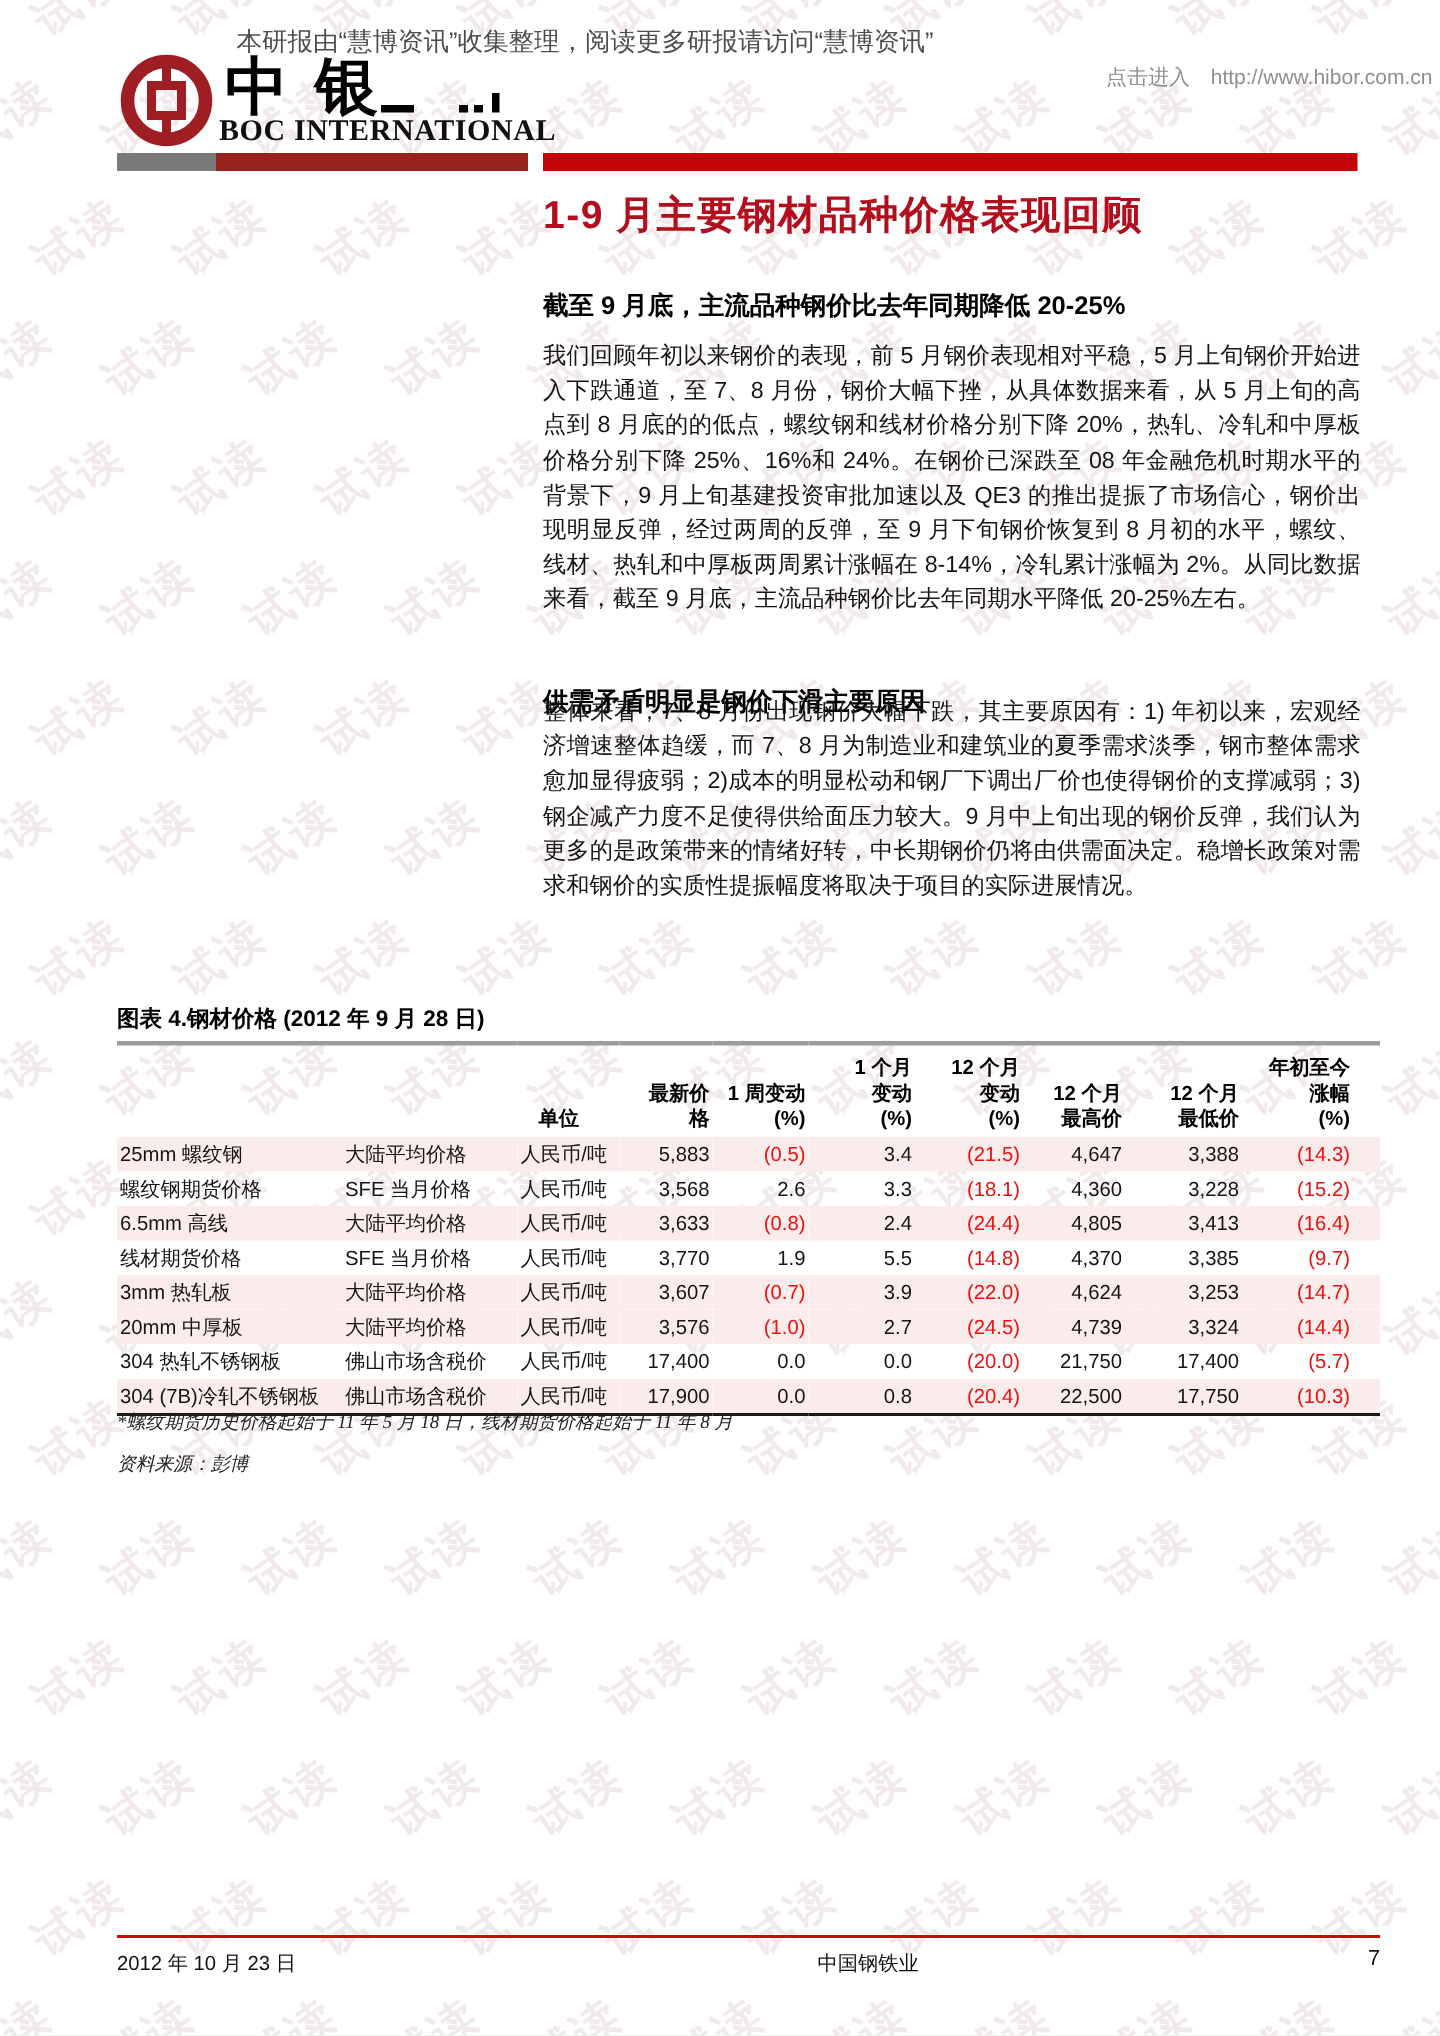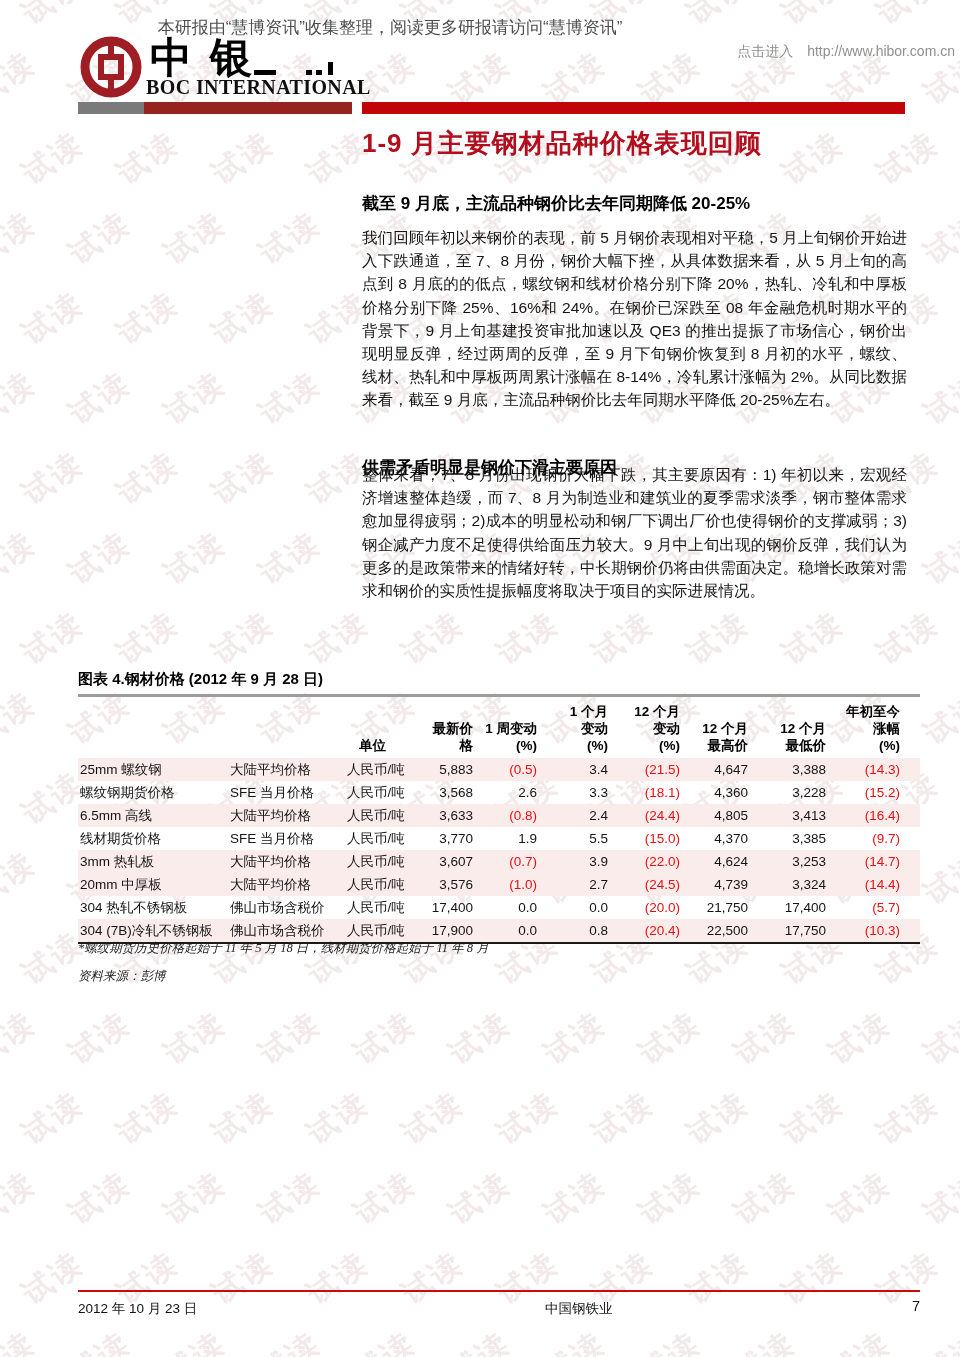--- a/index.html
+++ b/index.html
@@ -365,21 +365,21 @@
             <td class="num">3,413</td>
             <td class="num lastcol neg">(16.4)</td>
           </tr>
           <tr>
             <td>线材期货价格</td>
             <td>SFE 当月价格</td>
             <td>人民币/吨</td>
             <td class="num">3,770</td>
             <td class="num">1.9</td>
             <td class="num">5.5</td>
-            <td class="num neg">(15.0)</td>
+            <td class="num neg">(14.8)</td>
             <td class="num">4,370</td>
             <td class="num">3,385</td>
             <td class="num lastcol neg">(9.7)</td>
           </tr>
           <tr class="pink">
             <td>3mm 热轧板</td>
             <td>大陆平均价格</td>
             <td>人民币/吨</td>
             <td class="num">3,607</td>
             <td class="num neg">(0.7)</td>

